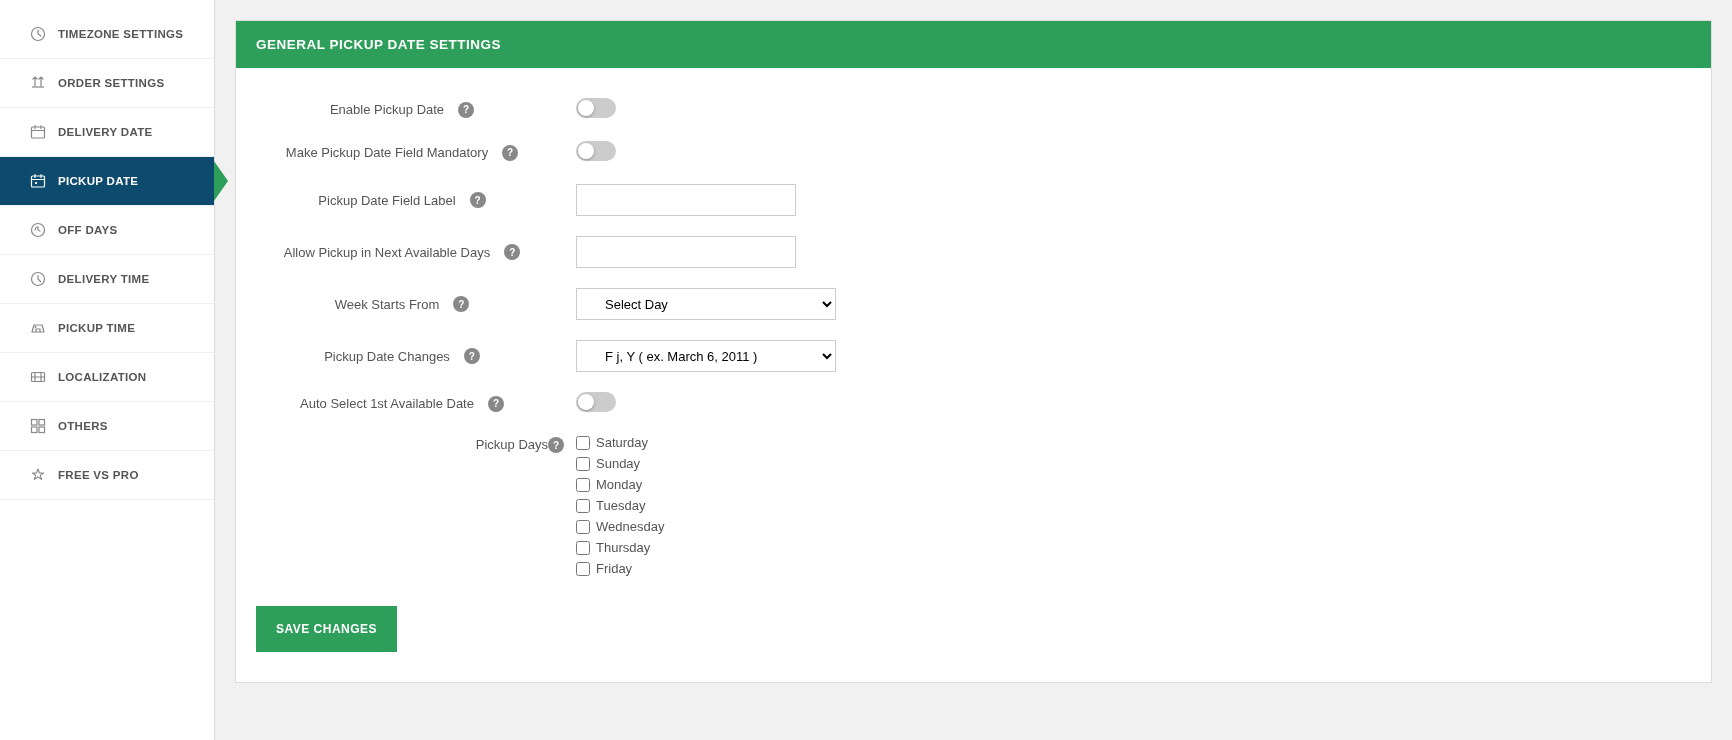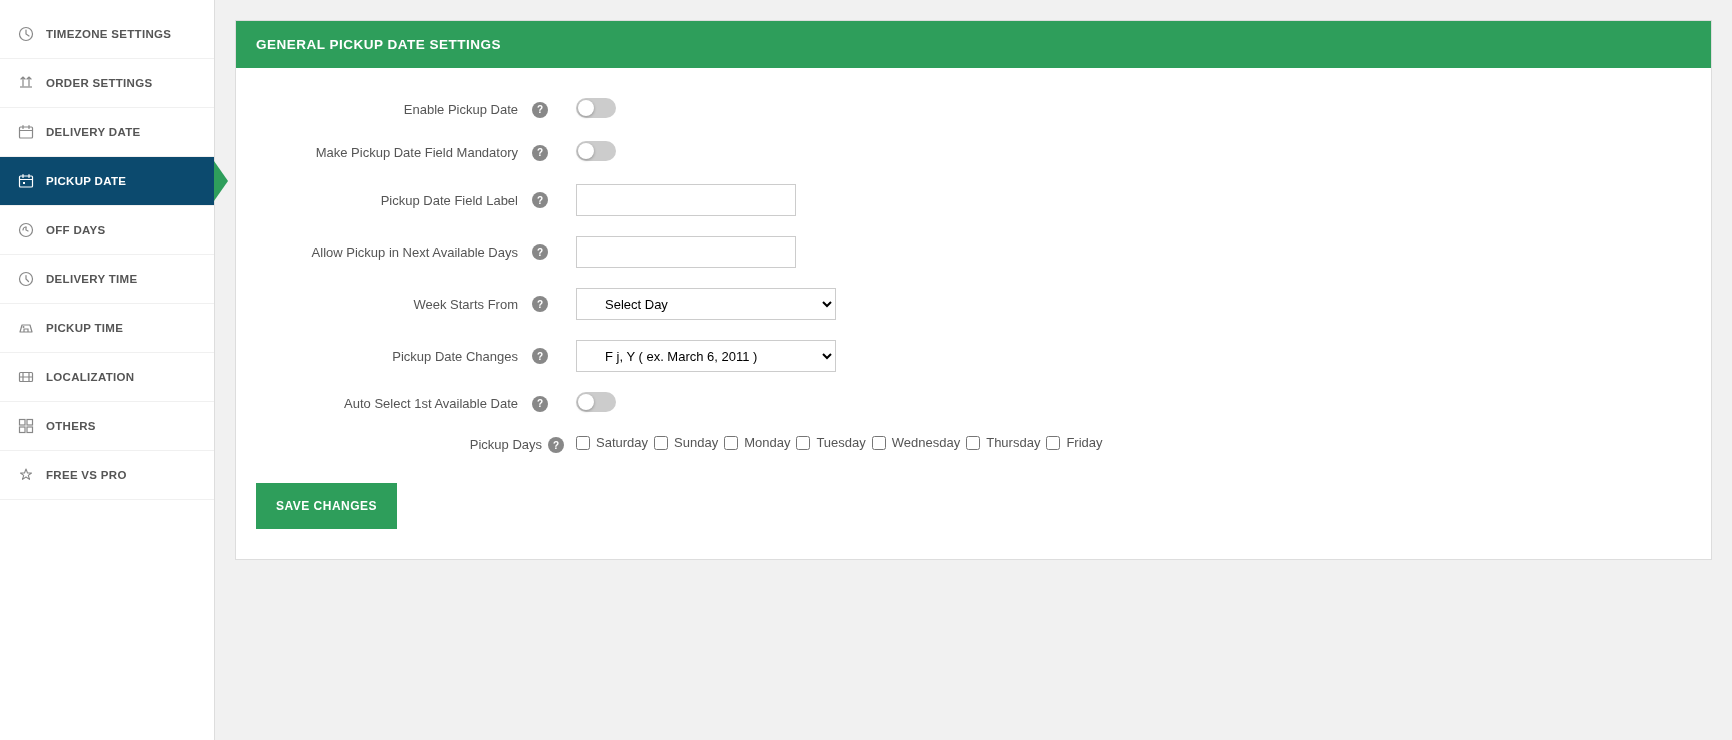--- a/index.html
+++ b/index.html
@@ -16,21 +16,21 @@
     .sidebar {
       width: 215px;
       background: #fff;
       border-right: 1px solid #ddd;
       flex-shrink: 0;
       padding-top: 10px;
     }
     .sidebar-item {
       display: flex;
       align-items: center;
-      padding: 14px 16px;
+      padding: 14px 28px;
       cursor: pointer;
       border-bottom: 1px solid #f0f0f0;
       color: #555;
       font-size: 11.5px;
       font-weight: bold;
       letter-spacing: 0.3px;
       text-transform: uppercase;
       position: relative;
     }
     .sidebar-item.active {
@@ -89,21 +89,21 @@
       margin-bottom: 20px;
     }
     .form-label {
       text-align: right;
       min-width: 320px;
       padding-right: 28px;
       color: #555;
       font-size: 13px;
       display: flex;
       align-items: center;
-      justify-content: flex-end;
+      justify-content: center;
       gap: 14px;
     }
     .form-control {
       flex: 0 0 auto;
     }
 
     
     .toggle {
       width: 40px;
       height: 20px;
@@ -162,21 +162,21 @@
       display: inline-flex;
       align-items: center;
       justify-content: center;
       cursor: pointer;
       flex-shrink: 0;
     }
 
     
     .checkbox-group {
       display: flex;
-      flex-direction: row;
+      flex-direction: column;
       gap: 6px;
     }
     .checkbox-item {
       display: flex;
       align-items: center;
       gap: 6px;
       font-size: 13px;
       color: #555;
       cursor: pointer;
     }
@@ -208,21 +208,21 @@
       margin-bottom: 20px;
     }
     .pickup-days-label {
       min-width: 320px;
       padding-right: 12px;
       color: #555;
       font-size: 13px;
       display: flex;
       align-items: flex-start;
       justify-content: flex-end;
-      gap: 6px;
+      gap: 0;
       padding-top: 2px;
     }
   </style>
 </head>
 <body>
 
 <nav class="sidebar">
   <div class="sidebar-item">
     <span class="sidebar-icon">
       <svg width="16" height="16" viewBox="0 0 16 16" fill="none">

